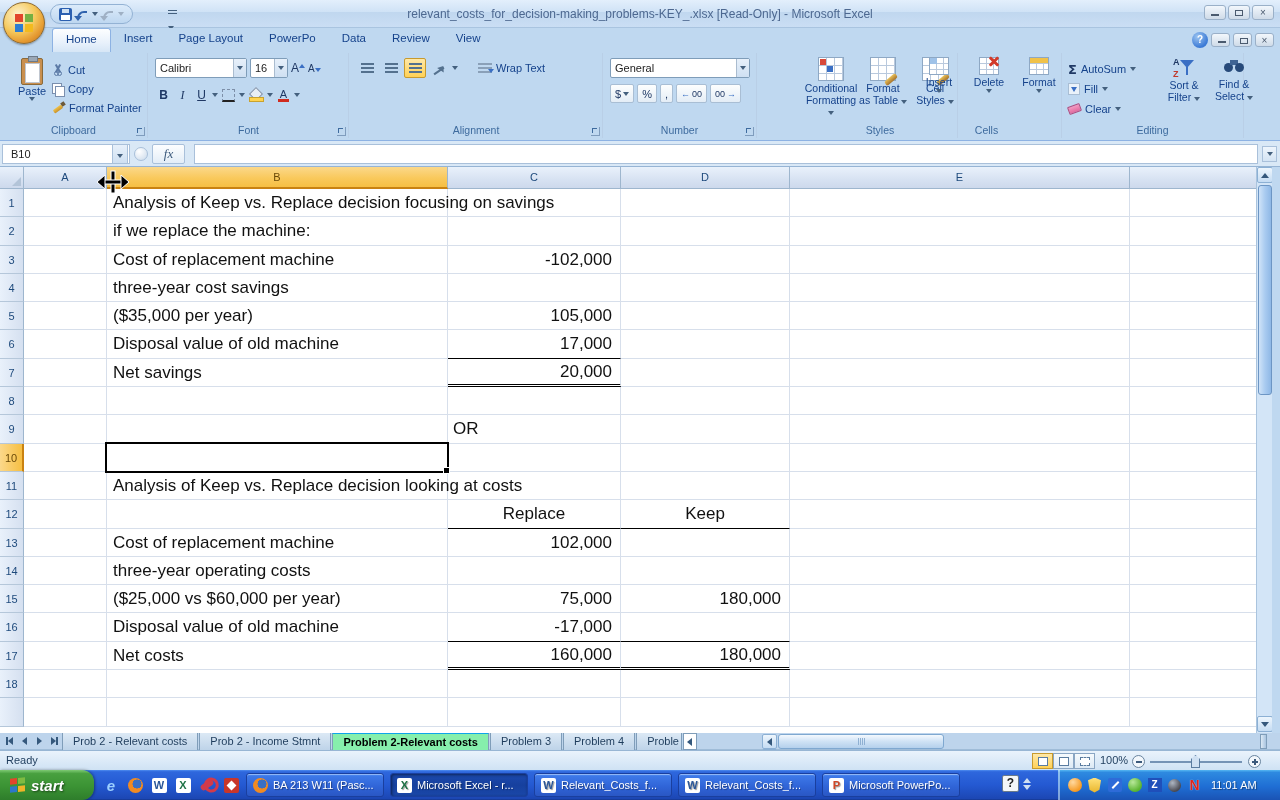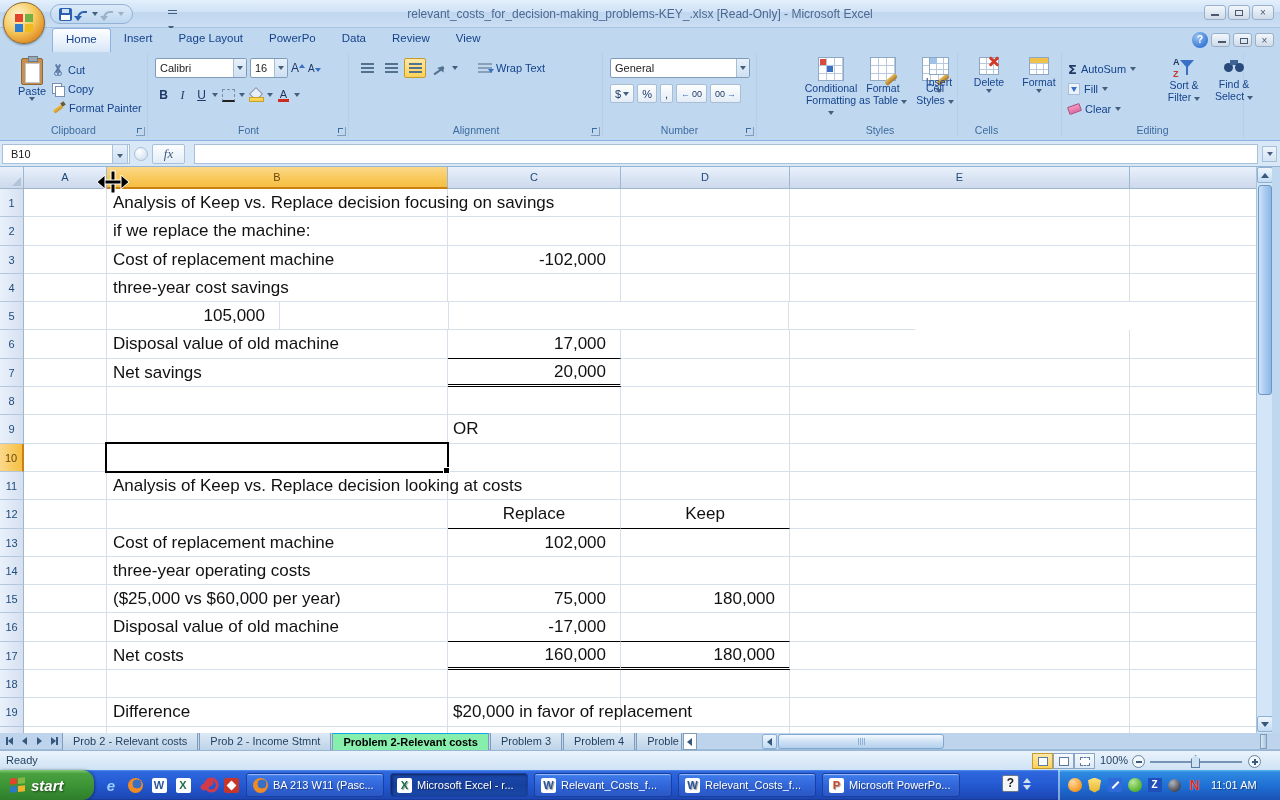--- a/index.html
+++ b/index.html
@@ -186,21 +186,21 @@
   .corner::after{content:"";position:absolute;right:2px;bottom:2px;border-left:9px solid transparent;border-bottom:9px solid #b3c4d8;}
   .w-a{width:83px;} .w-b{width:341px;} .w-c{width:173px;} .w-d{width:169px;} .w-e{width:340px;} .w-f{width:126px;border-right:none;}
   .rows { position:absolute; left:0; top:22px; width:1256px; height:544px; overflow:hidden; }
   .gr { display:flex; height:28.3px; }
   .rn { width:24px; background:linear-gradient(90deg,#e9f1fb,#d5e0f0); border-right:1px solid #9eb6ce; border-bottom:1px solid #b5c7da;
     font-size:11px; color:#1e4a7c; text-align:center; line-height:28px; }
   .rn.sel { background:linear-gradient(90deg,#fbd88a,#f6bf43); border-right:2px solid #c98211; color:#6b4a08; }
   .cl { border-right:1px solid #d7dfeb; border-bottom:1px solid #d7dfeb; font-size:17px; color:#111; line-height:27px; }
   .ca{width:83px;} .cb{width:341px;} .cc{width:173px;} .cd{width:169px;} .ce{width:340px;} .cf{width:126px;border-right:none;}
   .bl { padding-left:6px; white-space:nowrap; overflow:visible; position:relative; z-index:1; }
-  .num { text-align:right; padding-right:14px; }
+  .num { text-align:right; padding-right:8px; }
   .lft { text-align:left; padding-left:5px; }
   .ctr { text-align:center; }
   .ovf { white-space:nowrap; overflow:visible; position:relative; z-index:1; }
   .u1 { border-bottom:1px solid #000; }
   .u2 { border-bottom:3px double #000; line-height:25px; }
   .selcell { position:relative; z-index:4; background:#fff; }
   .selcell::after{content:"";position:absolute;left:-2px;top:-2px;right:-2px;bottom:-2px;border:2.5px solid #000;}
   .selcell::before{content:"";position:absolute;right:-3px;bottom:-3px;width:5px;height:5px;background:#000;border:1px solid #fff;z-index:5;}
 
   
@@ -641,20 +641,21 @@
           <div class="cl ca"></div>
           <div class="cl cb bl">three-year cost savings</div>
           <div class="cl cc"></div>
           <div class="cl cd"></div>
           <div class="cl ce"></div>
           <div class="cl cf"></div>
         </div>
       <div class="gr">
           <div class="rn">5</div>
           <div class="cl ca"></div>
+          <div class="cl cb bl">($35,000 per year)</div>
           <div class="cl cc num">105,000</div>
           <div class="cl cd"></div>
           <div class="cl ce"></div>
           <div class="cl cf"></div>
         </div>
       <div class="gr">
           <div class="rn">6</div>
           <div class="cl ca"></div>
           <div class="cl cb bl">Disposal value of old machine</div>
           <div class="cl cc num u1">17,000</div>
@@ -759,29 +760,20 @@
           <div class="cl cc num u2">160,000</div>
           <div class="cl cd num u2">180,000</div>
           <div class="cl ce"></div>
           <div class="cl cf"></div>
         </div>
       <div class="gr">
           <div class="rn">18</div>
           <div class="cl ca"></div>
           <div class="cl cb bl"></div>
           <div class="cl cc"></div>
-          <div class="cl cd"></div>
-          <div class="cl ce"></div>
-          <div class="cl cf"></div>
-        </div>
-      <div class="gr">
-          <div class="rn">19</div>
-          <div class="cl ca"></div>
-          <div class="cl cb bl">Difference</div>
-          <div class="cl cc lft ovf">$20,000 in favor of replacement</div>
           <div class="cl cd"></div>
           <div class="cl ce"></div>
           <div class="cl cf"></div>
         </div>
       <div class="gr">
           <div class="rn"></div>
           <div class="cl ca"></div>
           <div class="cl cb"></div>
           <div class="cl cc"></div>
           <div class="cl cd"></div>

